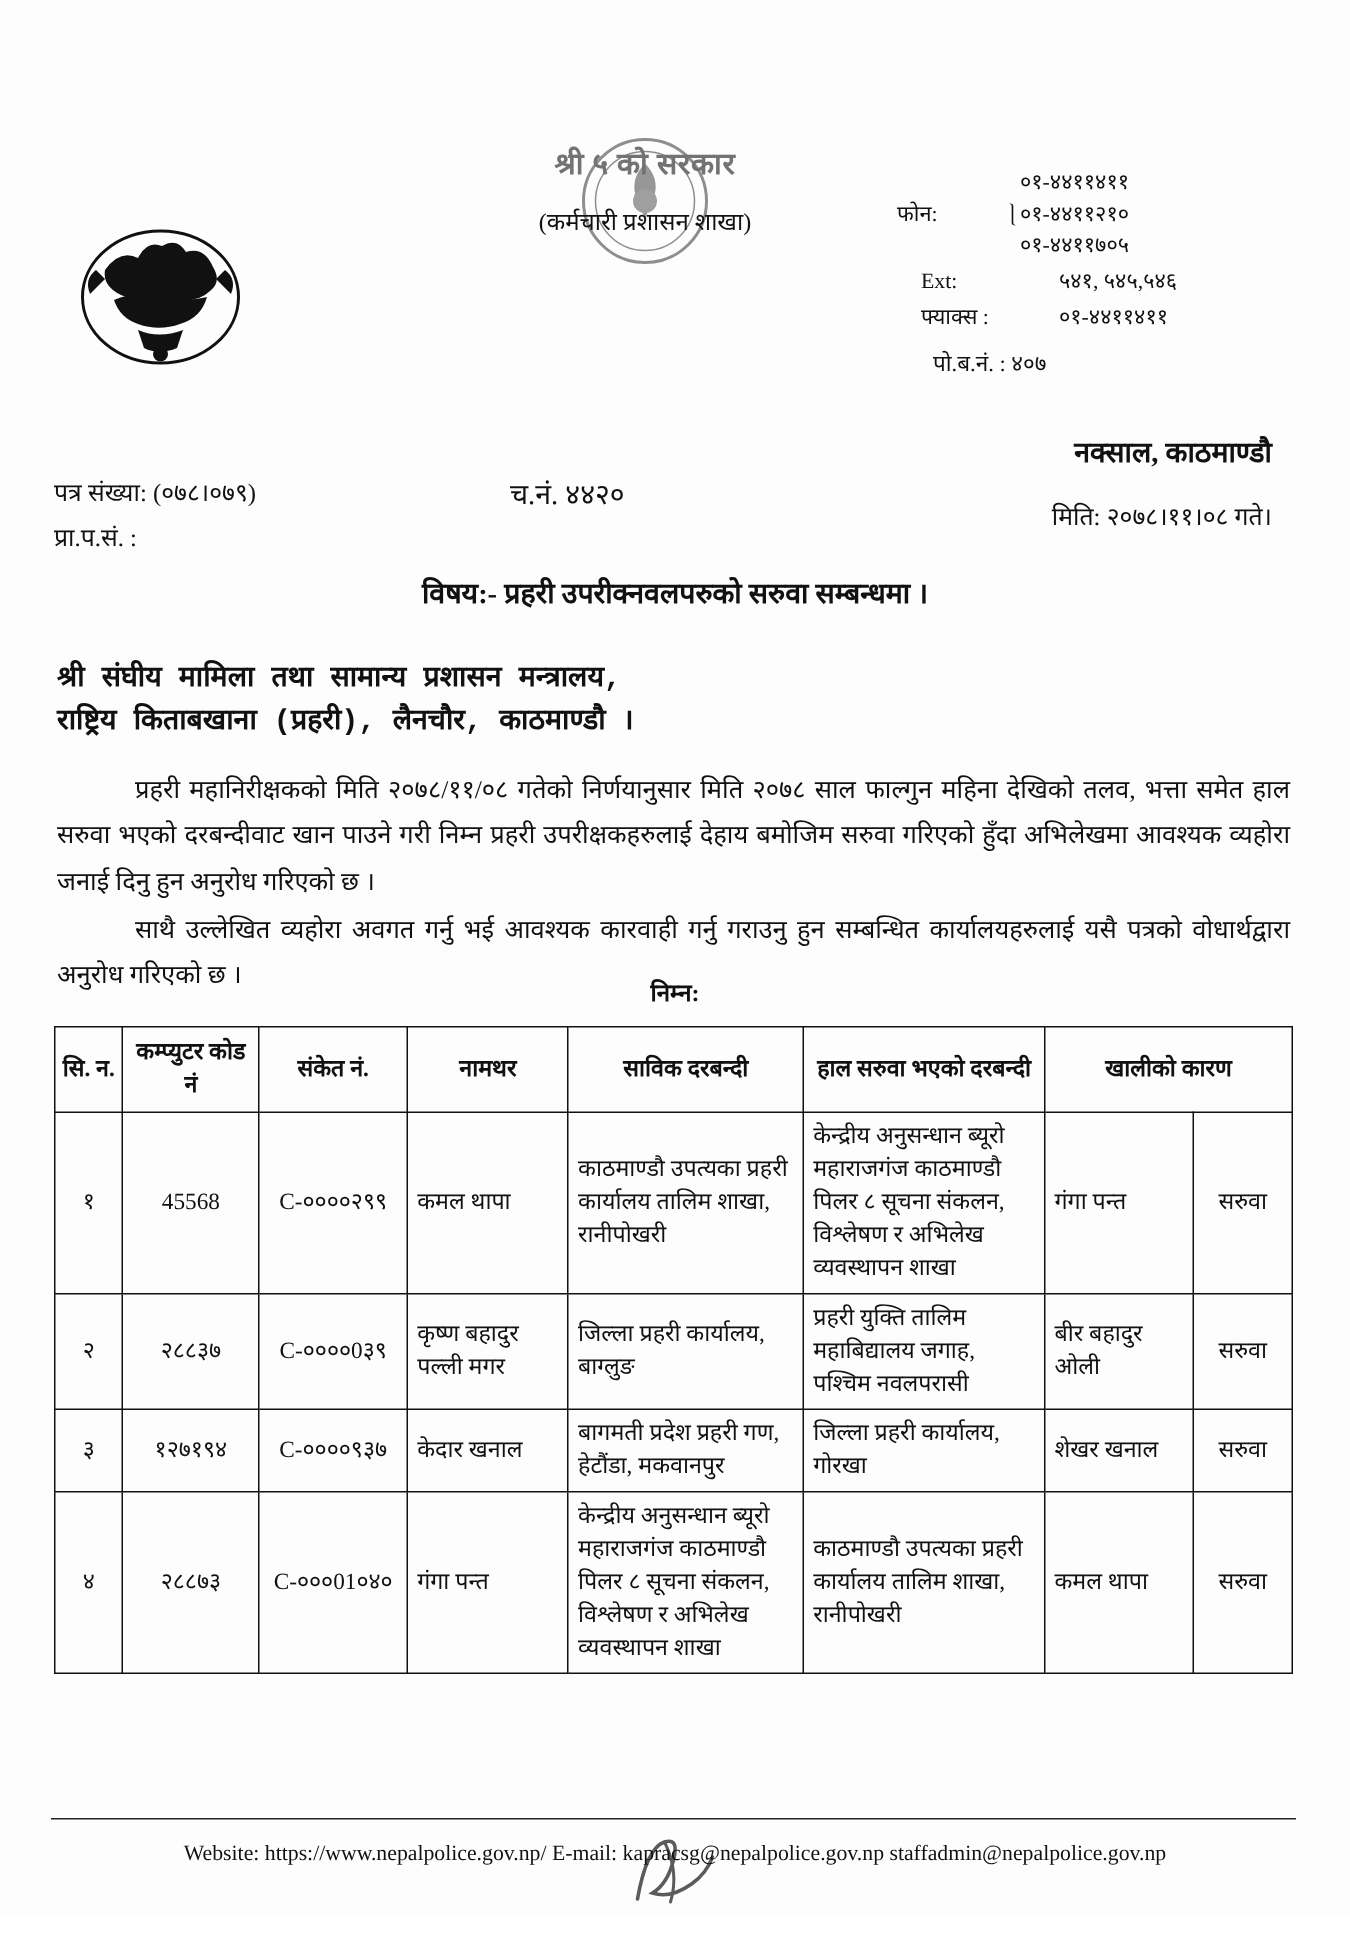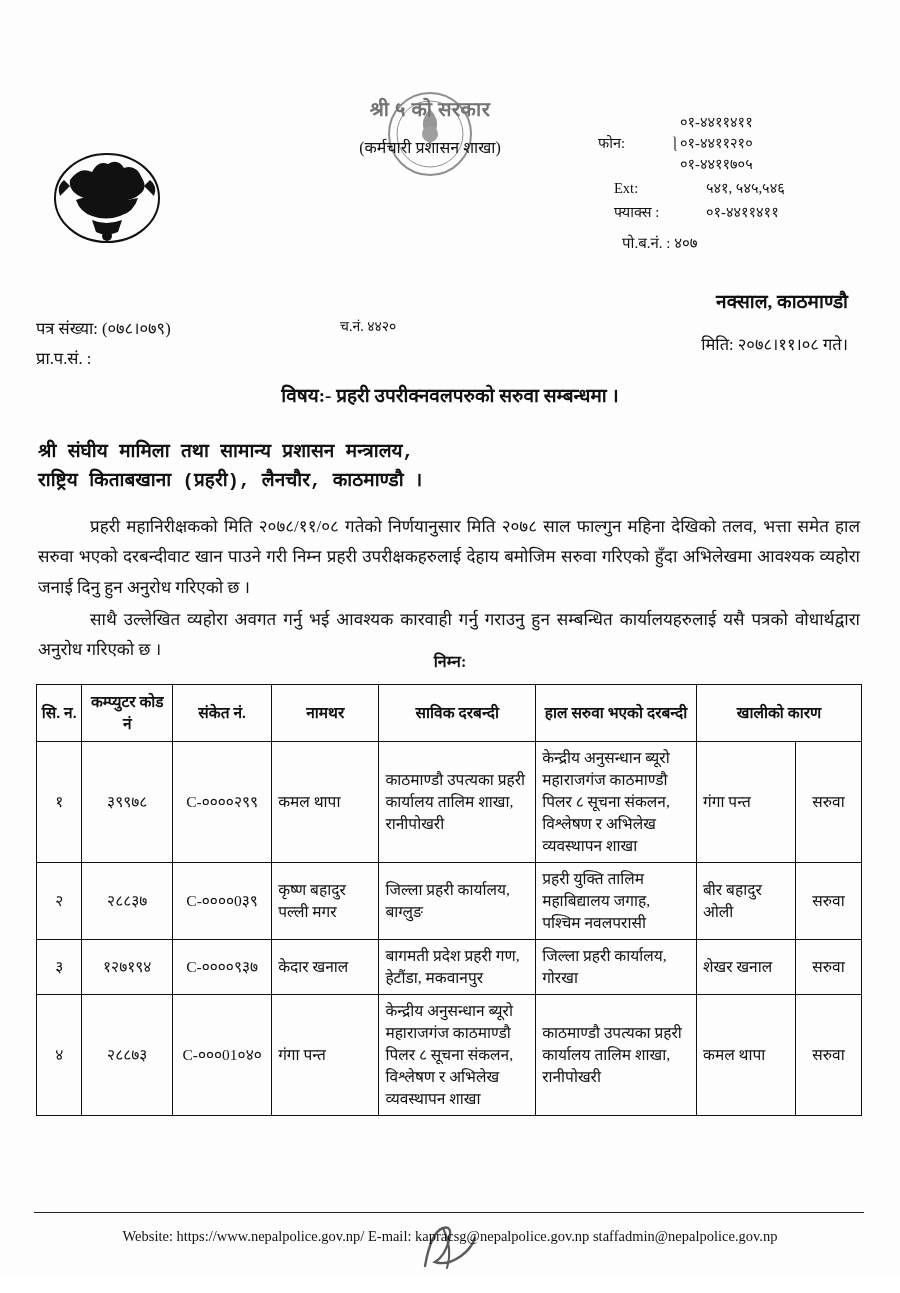--- a/index.html
+++ b/index.html
@@ -133,21 +133,21 @@
     height: 50px;
   }
   .meta .patra {
     position: absolute;
     left: 36px; top: 0;
     font-size: 16.5px;
   }
   .meta .chano {
     position: absolute;
     left: 340px; top: 0;
-    font-size: 14px;
+    font-size: 19px;
     font-family: Liberation Serif, serif;
   }
   .meta .miti {
     position: absolute;
     right: 52px; top: 16px;
     font-size: 16.5px;
   }
   .meta .prapasa {
     position: absolute;
     left: 36px; top: 30px;
@@ -366,21 +366,21 @@
           <th>संकेत नं.</th>
           <th>नामथर</th>
           <th>साविक दरबन्दी</th>
           <th>हाल सरुवा भएको दरबन्दी</th>
           <th colspan="2">खालीको कारण</th>
         </tr>
       </thead>
       <tbody>
         <tr>
           <td class="c">१</td>
-          <td class="c">३९९७८</td>
+          <td class="c">45568</td>
           <td class="c">C-००००२९९</td>
           <td class="l">कमल थापा</td>
           <td class="l">काठमाण्डौ उपत्यका प्रहरी कार्यालय तालिम शाखा, रानीपोखरी</td>
           <td class="l">केन्द्रीय अनुसन्धान ब्यूरो महाराजगंज काठमाण्डौ पिलर ८ सूचना संकलन, विश्लेषण र अभिलेख व्यवस्थापन शाखा</td>
           <td class="l">गंगा पन्त</td>
           <td class="c">सरुवा</td>
         </tr>
         <tr>
           <td class="c">२</td>
           <td class="c">२८८३७</td>

